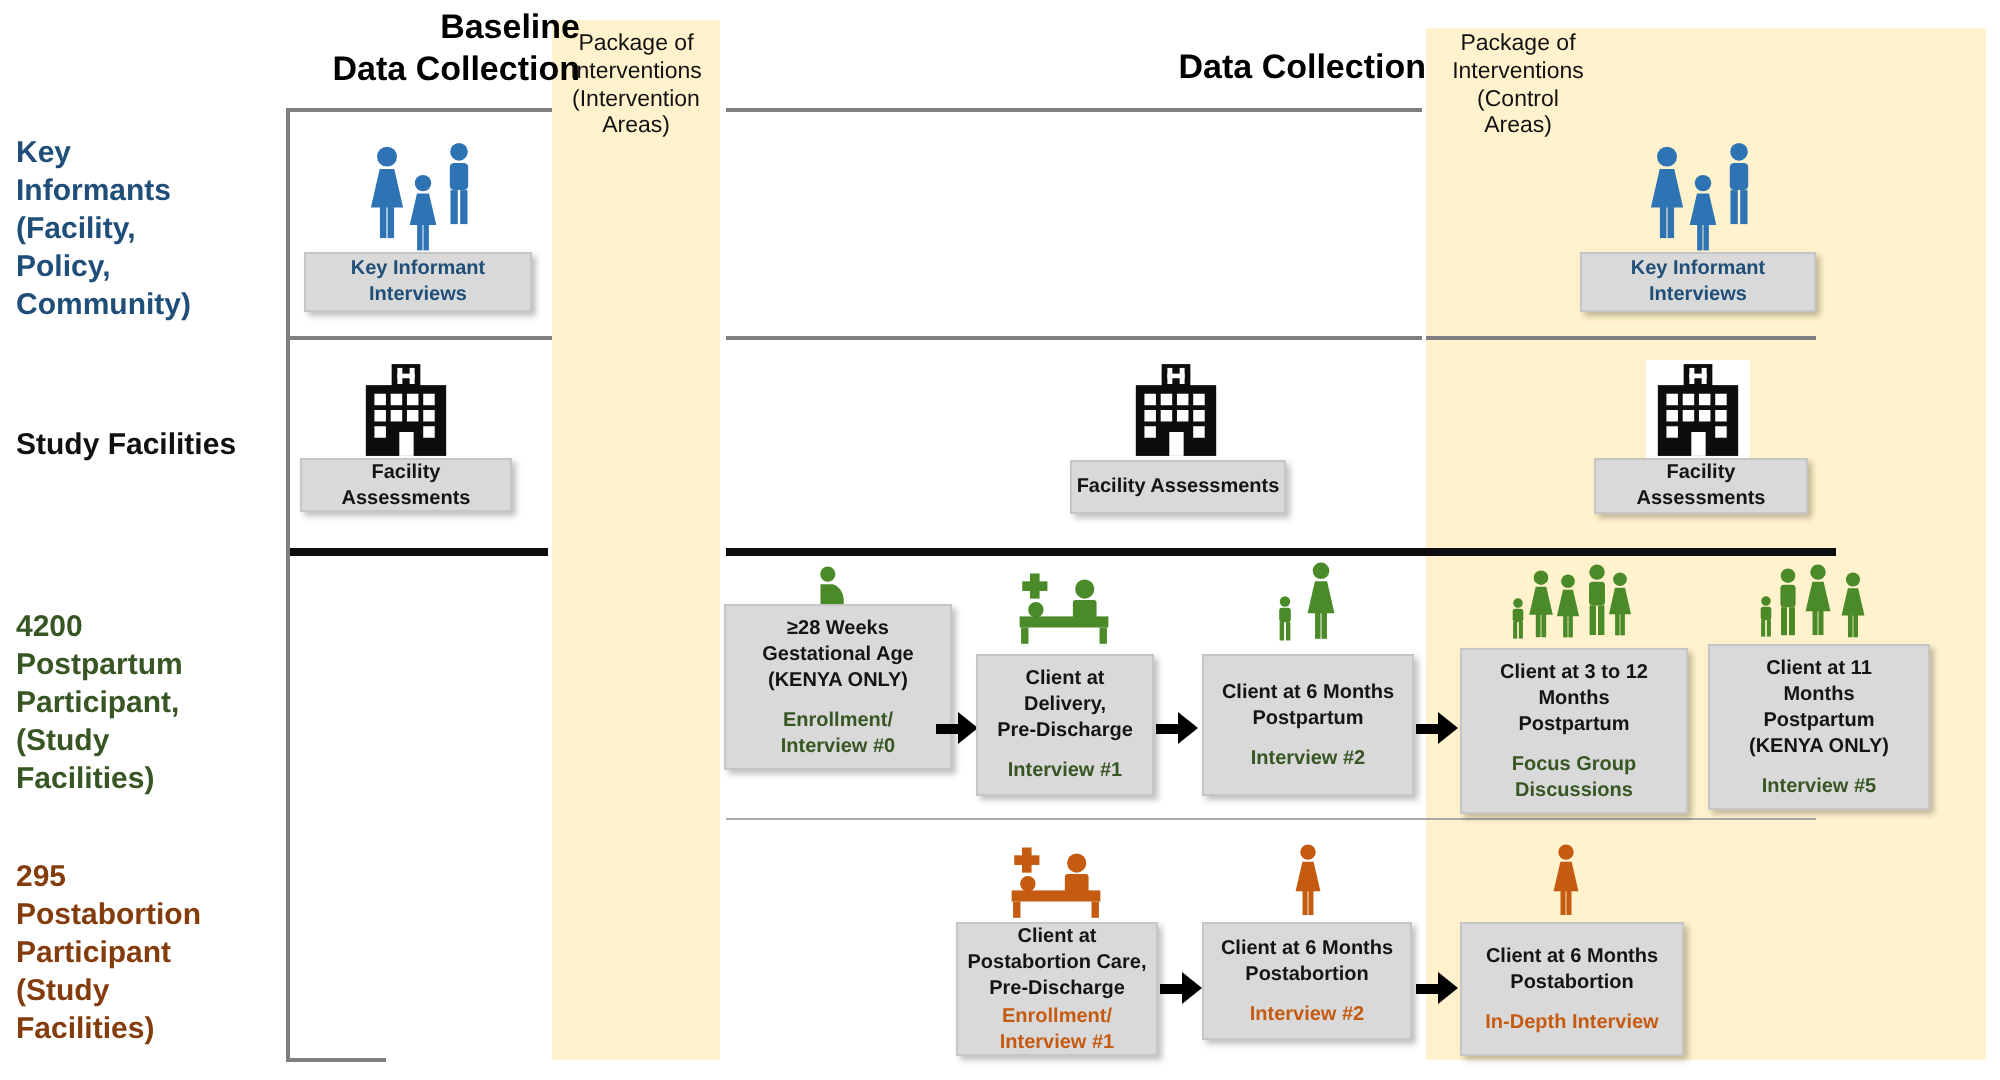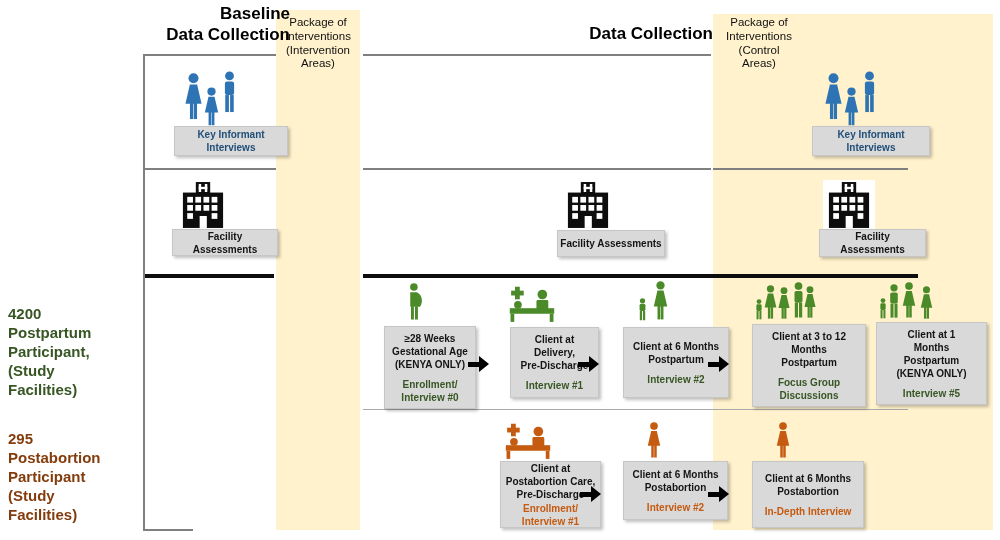--- a/index.html
+++ b/index.html
@@ -14,21 +14,21 @@
        text-align:right;white-space:pre-line;}
   .bandtext{position:absolute;font-size:11.5px;line-height:1.2;color:#111;text-align:center;white-space:pre-line;}
   .rowlabel{position:absolute;font-weight:bold;font-size:15px;line-height:1.27;white-space:pre-line;}
   .blue-label{color:#1F4E79;}
   .green-label{color:#375623;}
   .orange-label{color:#843C0C;}
   .gbox{position:absolute;background:#D9D9D9;border:1px solid #c6c6c6;
         box-shadow:2px 2px 3px rgba(0,0,0,.25);
         display:flex;flex-direction:column;align-items:center;justify-content:center;
         text-align:center;font-weight:bold;font-size:10px;line-height:1.3;color:#141414;
-        white-space:pre-line;box-sizing:border-box;padding:2px;margin-left:22px;}
+        white-space:pre-line;box-sizing:border-box;padding:2px;}
   .bs{margin-top:7px;}
   .bs.nogap{margin-top:1px;}
   .blue-text{color:#1F4E79;}
   .green-text{color:#375623;}
   .orange-text{color:#C55A11;}
   .abs{position:absolute;}
   .patch{position:absolute;background:#fff;}
   .arrow{position:absolute;width:21px;height:17px;}
   .arrow::before{content:"";position:absolute;left:0;top:6px;width:11px;height:5px;background:#000;}
   .arrow::after{content:"";position:absolute;left:11px;top:0;width:0;height:0;
@@ -115,20 +115,26 @@
   <div class="hdr" style="left:513px;top:24px;width:200px">Data Collection</div>
   <div class="bandtext" style="left:270px;top:16px;width:96px">Package of
 Interventions
 (Intervention
 Areas)</div>
   <div class="bandtext" style="left:705px;top:16px;width:108px">Package of
 Interventions
 (Control
 Areas)</div>
 
+  <div class="rowlabel blue-label" style="left:8px;top:67px;width:135px">Key
+Informants
+(Facility,
+Policy,
+Community)</div>
+  <div class="rowlabel" style="left:8px;top:213px;width:140px;color:#111">Study Facilities</div>
   <div class="rowlabel green-label" style="left:8px;top:304px;width:135px">4200
 Postpartum
 Participant,
 (Study
 Facilities)</div>
   <div class="rowlabel orange-label" style="left:8px;top:429px;width:135px">295
 Postabortion
 Participant
 (Study
 Facilities)</div>
@@ -168,21 +174,21 @@
   <svg class="abs" style="left:827px;top:182px" width="44" height="46" viewBox="0 0 46 48" fill="#0d0d0d">
       <use href="#sym-hospital"></use>
     </svg>
   <div class="gbox" style="left:797px;top:229px;width:107px;height:28px">
     <div class="bt">Facility Assessments</div>
   </div>
 
   <svg class="abs" style="left:404px;top:283px" width="22" height="38" viewBox="0 0 24 52" fill="#4a8a28">
       <use href="#sym-pregnant"></use>
     </svg>
-  <div class="gbox" style="left:362px;top:326px;width:92px;height:83px">
+  <div class="gbox" style="left:362px;top:302px;width:114px;height:83px">
     <div class="bt">≥28 Weeks
 Gestational Age
 (KENYA ONLY)</div>
     <div class="bs green-text">Enrollment/
 Interview #0</div>
   </div>
   <div class="arrow" style="left:468px;top:356px"></div>
 
   <svg class="abs" style="left:509px;top:286px" width="46" height="37" viewBox="0 0 62 50" fill="#4a8a28">
       <use href="#sym-bed"></use>
@@ -221,21 +227,21 @@
 Discussions</div>
   </div>
 
   <svg class="abs" style="left:878px;top:282px" width="64" height="38" viewBox="0 0 64 38" fill="#4a8a28">
     <use href="#sym-child" x="0" y="16" width="10" height="21"></use>
     <use href="#sym-man" x="9" y="2" width="14" height="35"></use>
     <use href="#sym-woman" x="22" y="0" width="18" height="37"></use>
     <use href="#sym-woman" x="40" y="4" width="17" height="34"></use>
   </svg>
   <div class="gbox" style="left:854px;top:322px;width:111px;height:83px">
-    <div class="bt">Client at 1
+    <div class="bt">Client at 11
 Months
 Postpartum
 (KENYA ONLY)</div>
     <div class="bs green-text">Interview #5</div>
   </div>
 
   <svg class="abs" style="left:505px;top:423px" width="46" height="37" viewBox="0 0 62 50" fill="#C55A11">
       <use href="#sym-bed"></use>
     </svg>
   <div class="gbox" style="left:478px;top:461px;width:101px;height:67px">

